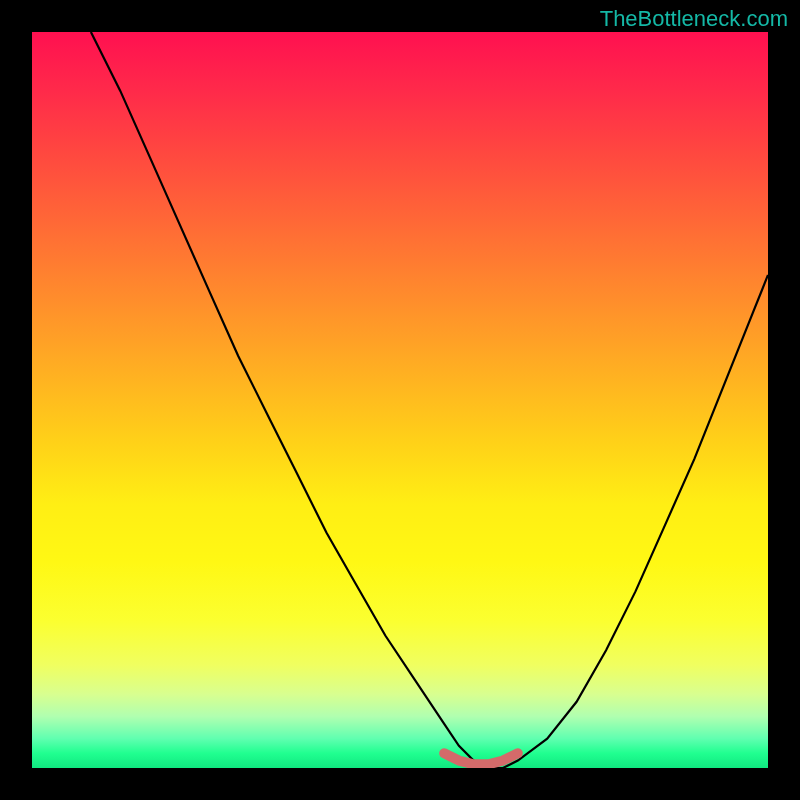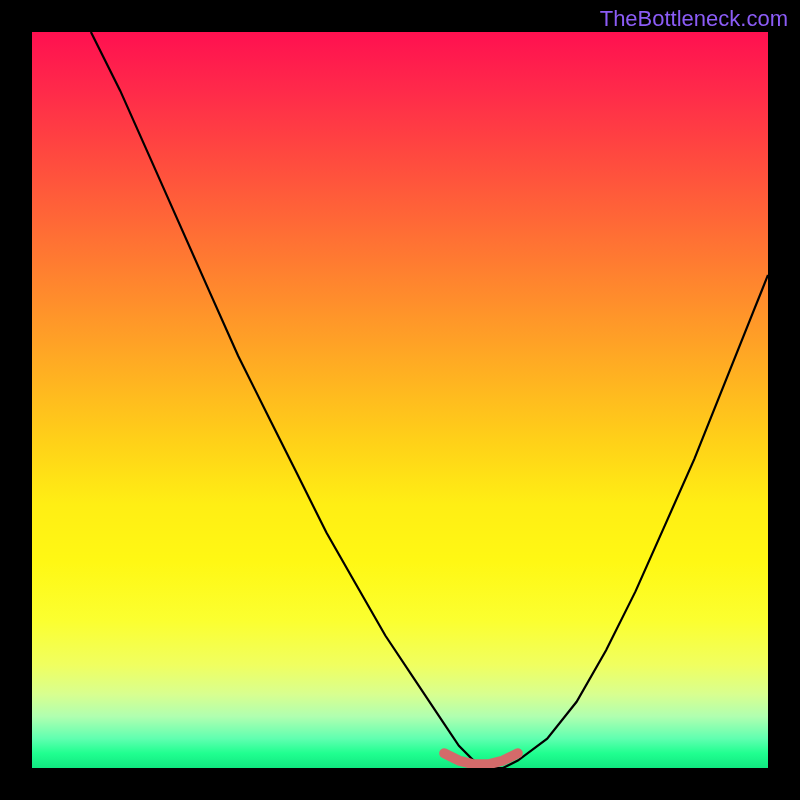--- a/index.html
+++ b/index.html
@@ -7,21 +7,21 @@
     width: 800px;
     height: 800px;
     background: #000;
     position: relative;
     font-family: Arial, sans-serif;
   }
   .watermark {
     position: absolute;
     top: 6px;
     right: 12px;
-    color: #8b5cf6;
+    color: #14b8a6;
     font-size: 22px;
     font-weight: 500;
     z-index: 10;
   }
   .plot-area {
     position: absolute;
     left: 32px;
     top: 32px;
     width: 736px;
     height: 736px;

